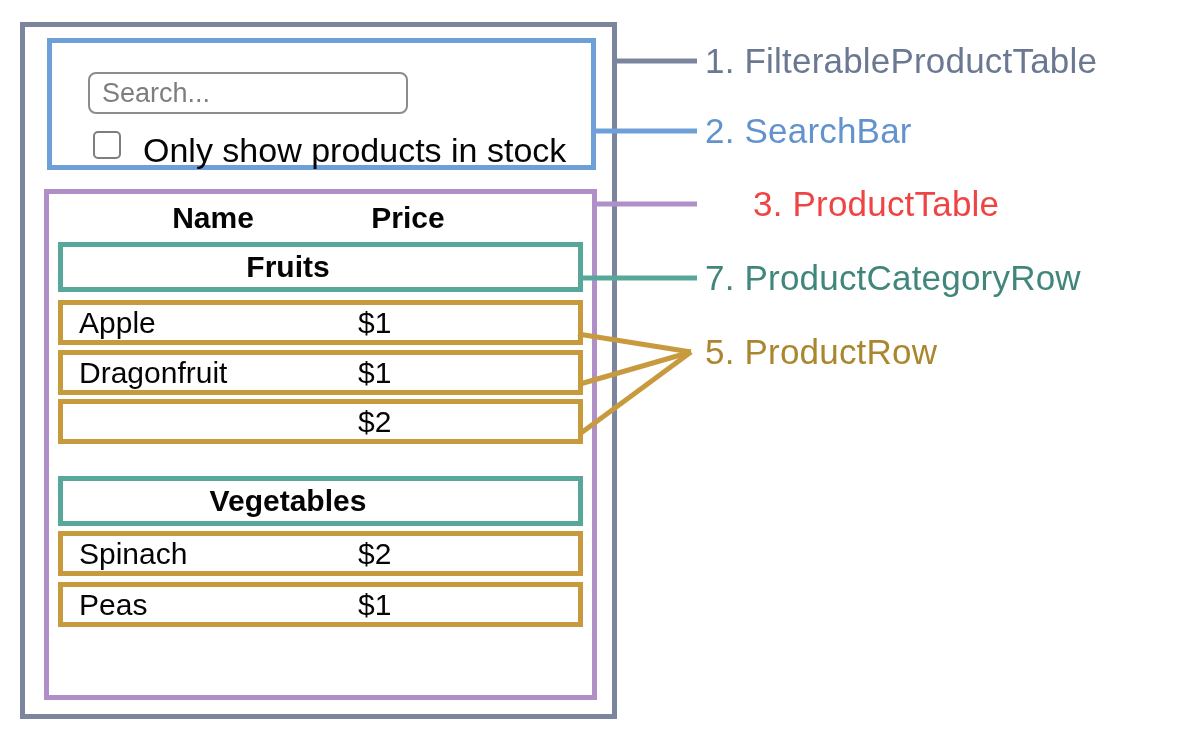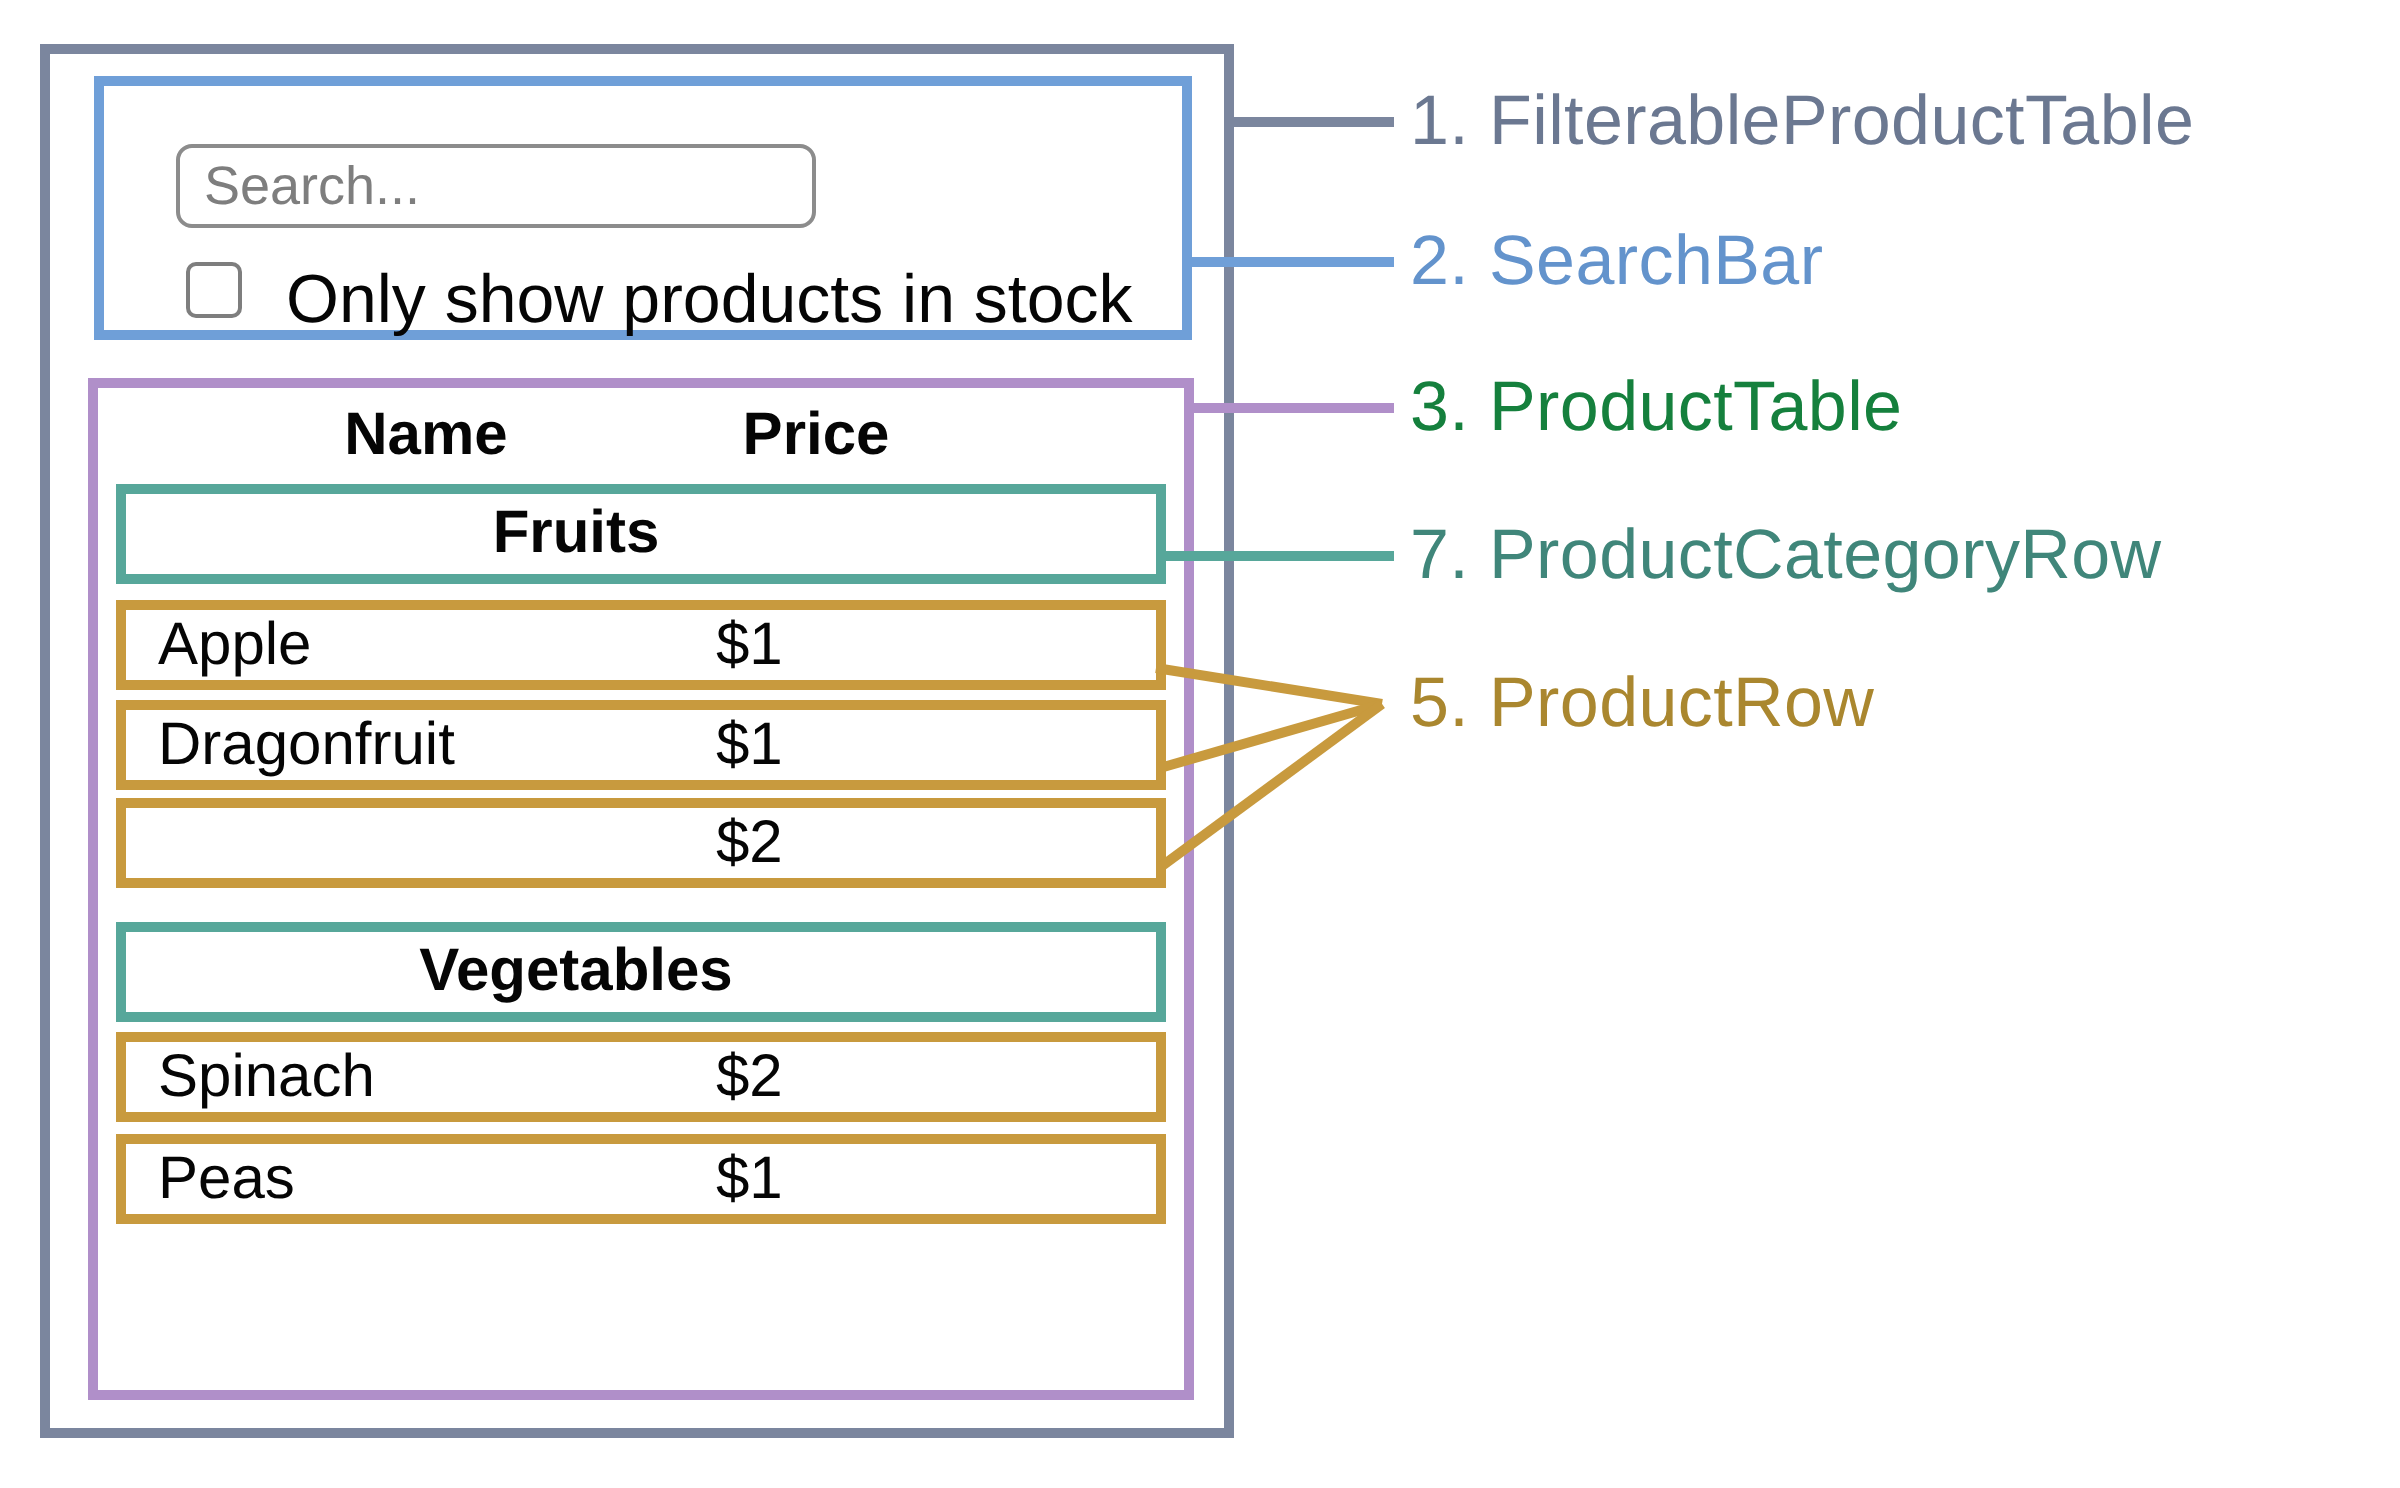--- a/index.html
+++ b/index.html
@@ -40,21 +40,21 @@
   .category-row .cat-label{
     position:absolute;left:225px;top:50%;transform:translate(-50%,-50%);
     font-weight:bold;font-size:30px;color:#050505;white-space:nowrap;
   }
   
   .product-row{height:45px;border:5px solid var(--gold);display:flex;align-items:center;}
   .pname{margin-left:16px;font-size:30px;color:#050505;white-space:nowrap;}
   .pprice{position:absolute;left:295px;font-size:30px;color:#050505;white-space:nowrap;}
 
   .mt12{margin-top:0;} .mt8{margin-top:8px;} .mt5{margin-top:5px;}
-  .mt4{margin-top:4px;} .mt17{margin-top:17px;} .mt6{margin-top:6px;}
+  .mt4{margin-top:4px;} .mt17{margin-top:32px;} .mt6{margin-top:6px;}
 
   
   .connectors{position:absolute;left:0;top:0;width:1200px;height:744px;pointer-events:none;}
 
   
   .diagram-label{
     position:absolute;left:705px;transform:translateY(-50%);
     font-size:35px;font-weight:normal;letter-spacing:0.2px;white-space:nowrap;
   }
   .lbl1{top:61px;} .lbl2{top:131px;} .lbl3{top:204px;} .lbl4{top:278px;} .lbl5{top:352px;}
@@ -116,16 +116,16 @@
     <line x1="593" y1="131" x2="697" y2="131" style="stroke:var(--blue);stroke-width:5"></line>
     <line x1="594" y1="204" x2="697" y2="204" style="stroke:var(--purple);stroke-width:5"></line>
     <line x1="580" y1="278" x2="697" y2="278" style="stroke:var(--teal);stroke-width:5"></line>
     <line x1="578" y1="334" x2="691" y2="352" style="stroke:var(--gold);stroke-width:5"></line>
     <line x1="580" y1="384" x2="691" y2="352" style="stroke:var(--gold);stroke-width:5"></line>
     <line x1="581" y1="433" x2="691" y2="352" style="stroke:var(--gold);stroke-width:5"></line>
   </svg>
 
   <div class="diagram-label lbl1" style="color: rgb(107, 120, 145);">1. FilterableProductTable</div>
   <div class="diagram-label lbl2" style="color: rgb(99, 147, 204);">2. SearchBar</div>
-  <div class="diagram-label lbl3" style="color: #15803d;">3. ProductTable</div>
+  <div class="diagram-label lbl3" style="color: #ef4444; margin-left: 48px;">3. ProductTable</div>
   <div class="diagram-label lbl4" style="color: rgb(64, 134, 122);">7. ProductCategoryRow</div>
   <div class="diagram-label lbl5" style="color: rgb(170, 135, 47);">5. ProductRow</div>
 </div>
 
 </body></html>

